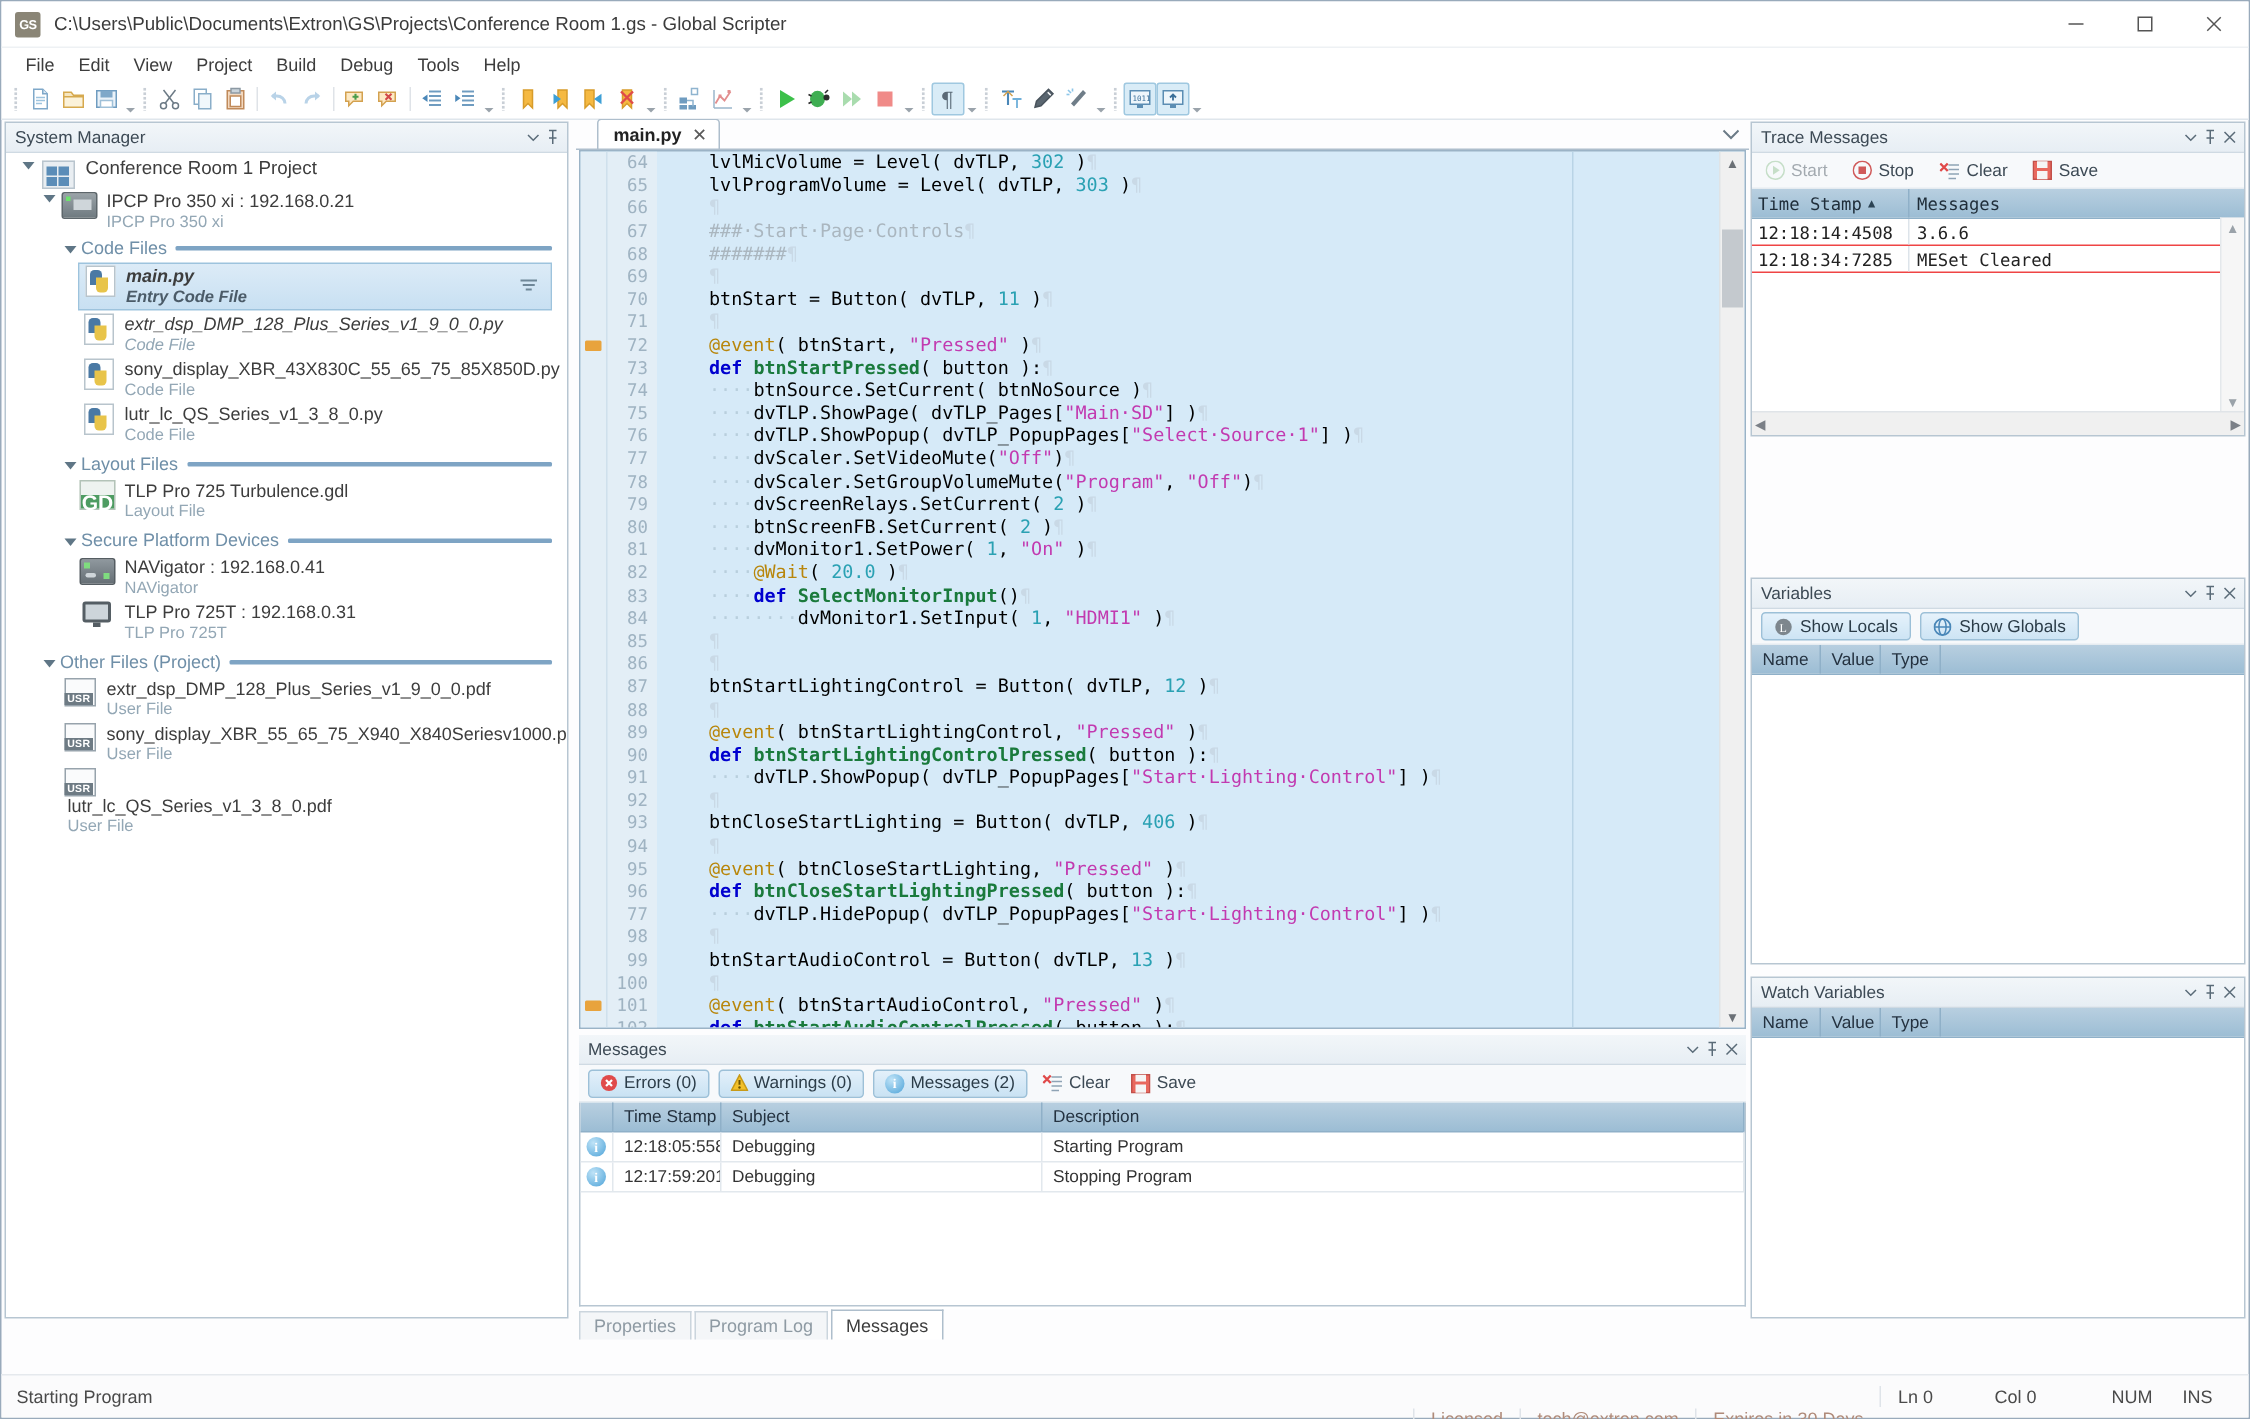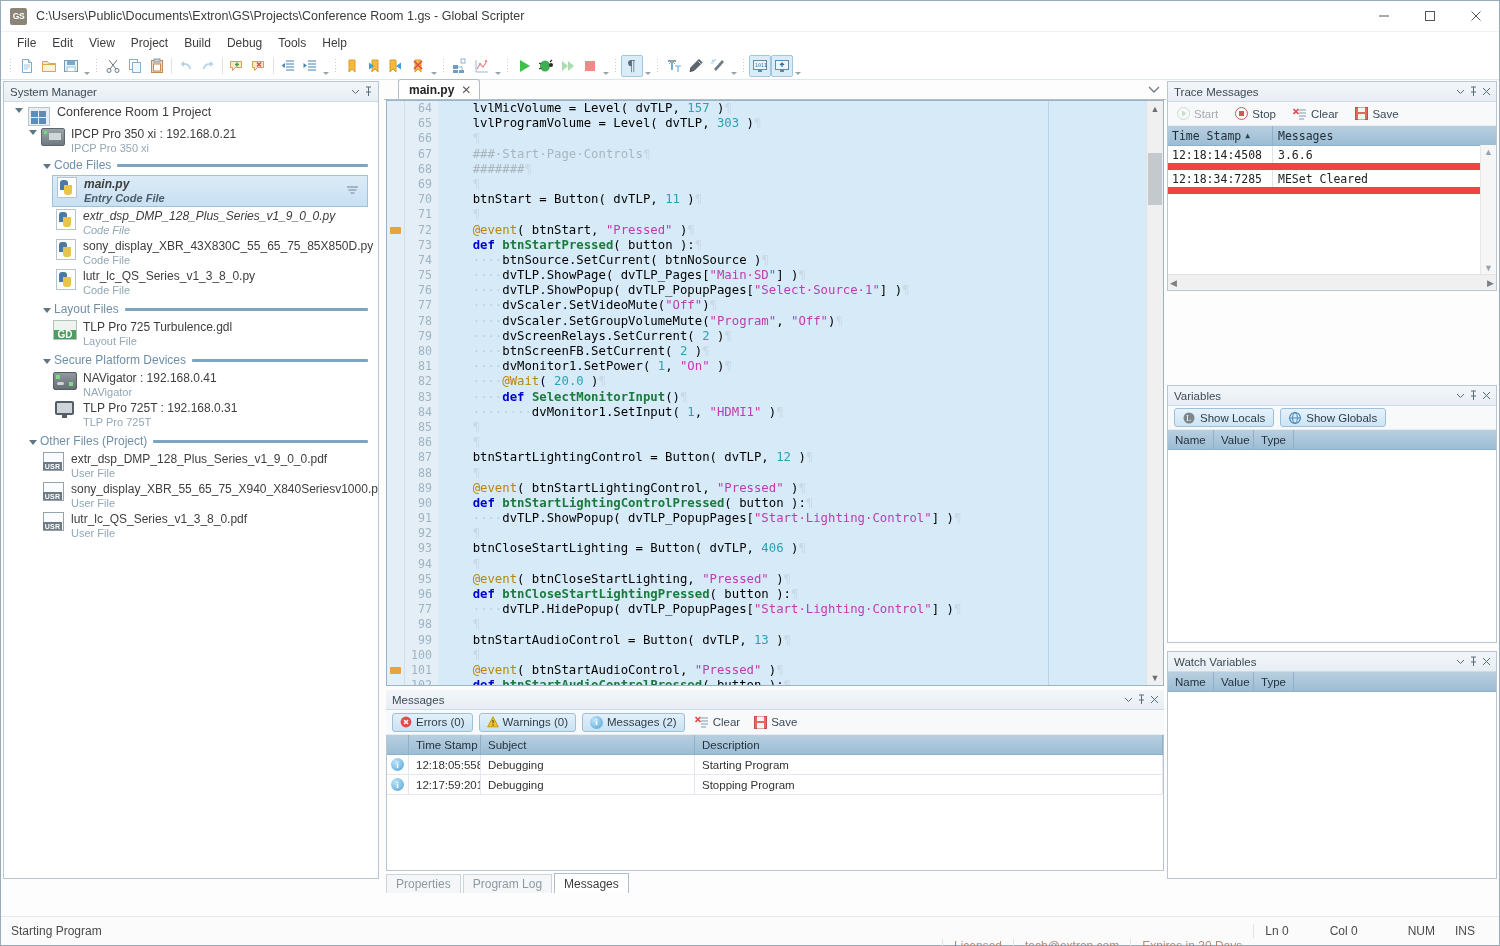--- a/index.html
+++ b/index.html
@@ -65,21 +65,21 @@
   .pyicon .pg{position:absolute;width:18px;height:19px;left:1px;top:0;background:#fff;border:1px solid #b8c4cc;}
   .pyicon .b1{position:absolute;width:8px;height:10px;left:4px;top:3px;background:#4a79a4;border-radius:3px 3px 0 0;}
   .pyicon .b2{position:absolute;width:8px;height:10px;left:8px;top:8px;background:#e8c44a;border-radius:0 0 3px 3px;}
   .devicon{width:22px;height:16px;background:linear-gradient(#9aa3a8,#6f7a80);border:1px solid #5d666b;border-radius:2px;position:relative;}
   .devicon .led{position:absolute;width:3px;height:3px;background:#6de26d;left:2px;top:2px;}
   .devicon .scr{position:absolute;left:7px;top:4px;width:12px;height:7px;background:#cfd6da;}
   .projicon{width:22px;height:20px;position:relative;}
   .projicon .sq{position:absolute;background:#5b8db8;width:7px;height:6px;}
   .projicon .bg{position:absolute;left:0;top:2px;width:20px;height:17px;background:#e9eef2;border:1px solid #b9c5ce;}
   .gdlicon{width:22px;height:18px;background:#eef3f0;border:1px solid #b3c3b8;position:relative;}
-  .gdlicon .bar{position:absolute;left:0;bottom:0;width:100%;height:9px;background:#4e9c62;color:#fff;font-size:10px;
+  .gdlicon .bar{position:absolute;left:0;bottom:0;width:100%;height:9px;background:#4e9c62;color:#fff;font-size:14px;
       display:flex;align-items:center;justify-content:center;font-weight:bold;}
   .tlpicon{width:22px;height:18px;position:relative;}
   .tlpicon .m{position:absolute;left:1px;top:0;width:19px;height:14px;background:#555e64;border-radius:2px;}
   .tlpicon .s{position:absolute;left:3px;top:2px;width:15px;height:10px;background:#cdd5da;}
   .tlpicon .st{position:absolute;left:8px;top:14px;width:5px;height:3px;background:#555e64;}
   .usricon{width:22px;height:18px;position:relative;}
   .usricon .p{position:absolute;left:1px;top:0;width:19px;height:17px;background:#fafbfc;border:1px solid #97a3ac;}
   .usricon .t{position:absolute;left:1px;bottom:0;width:19px;height:8px;background:#6e7b84;color:#fff;font-size:7px;
      display:flex;align-items:center;justify-content:center;font-weight:bold;letter-spacing:.2px;}
   .naicon{width:22px;height:16px;background:linear-gradient(#8f989e,#666f75);border:1px solid #555d62;border-radius:2px;position:relative;}
@@ -144,21 +144,21 @@
   .right{position:absolute;right:2px;top:0;width:330px;bottom:0;}
   .rpanel{position:absolute;left:0;right:0;border:1px solid #b7c6d2;background:#fff;box-sizing:border-box;display:flex;flex-direction:column;}
   .rp-trace{top:2px;height:210px;}
   .rp-vars{top:306px;height:258px;}
   .rp-watch{top:572px;bottom:36px;}
   .rp-toolbar{height:23px;background:#f7f9fb;display:flex;align-items:center;padding-left:5px;gap:9px;border-bottom:1px solid #e6ecf1;}
   .dis{opacity:.45;}
   .trace-grid{flex:1;position:relative;background:#fff;overflow:hidden;}
   .trace-head{height:19px;background:linear-gradient(#b8cfe0,#9cbdd4);display:flex;align-items:center;
      font-family:"DejaVu Sans Mono",monospace;font-size:11.5px;color:#1f2d39;border-bottom:1px solid #8fb0c8;}
-  .trow2{height:17px;display:flex;align-items:center;font-family:"DejaVu Sans Mono",monospace;font-size:11.5px;color:#222;border-bottom:7px solid #ef4444;}
+  .trow2{height:17px;display:flex;align-items:center;font-family:"DejaVu Sans Mono",monospace;font-size:11.5px;color:#222;border-bottom:1px solid #ef4444;}
   .trow2 .c{padding-left:4px;box-sizing:border-box;border-right:1px solid #dde4ea;height:17px;display:flex;align-items:center;}
   .hscroll{position:absolute;left:0;right:0;bottom:0;height:15px;background:#f0f0f0;border-top:1px solid #e0e4e8;display:flex;align-items:center;justify-content:space-between;padding:0 2px;color:#7b8087;font-size:9px;}
   .vscroll-sm{position:absolute;right:0;top:19px;bottom:15px;width:15px;background:#f6f6f6;border-left:1px solid #e4e8eb;}
   .togglebtn{height:17px;display:flex;align-items:center;gap:5px;padding:0 8px;border:1px solid #9cc0d8;border-radius:3px;
      background:linear-gradient(#e6f2fb,#cde4f4);font-size:11.5px;color:#2b3c48;}
   .nvhead{height:19px;background:linear-gradient(#b8cfe0,#9cbdd4);display:flex;align-items:center;font-size:11.5px;color:#243240;border-bottom:1px solid #8fb0c8;}
   .nvh{padding-left:7px;box-sizing:border-box;border-right:1px solid #8fb0c8;height:19px;display:flex;align-items:center;}
 
   
   .statusbar{position:absolute;left:0;right:0;bottom:0;height:28px;background:#fbfbfc;border-top:1px solid #e5e9ed;display:flex;align-items:center;font-size:12px;color:#4a4a4a;}
@@ -658,21 +658,21 @@
             <div class="usricon">
                 <div class="p"></div>
                 <div class="t">USR</div>
               </div>
           </div>
           <div class="tlabel">
             <div class="l1">sony_display_XBR_55_65_75_X940_X840Seriesv1000.pdf</div>
             <div class="l2">User File</div>
           </div>
         </div>
-        <div class="trow" style="padding-left:36px;margin-top:2px;">
+        <div class="trow" style="padding-left:36px;margin-top:2px;flex-direction:column;">
           <div class="ticon" style="width:26px;">
             <div class="usricon">
                 <div class="p"></div>
                 <div class="t">USR</div>
               </div>
           </div>
           <div class="tlabel">
             <div class="l1">lutr_lc_QS_Series_v1_3_8_0.pdf</div>
             <div class="l2">User File</div>
           </div>
@@ -737,21 +737,21 @@
               <div class="ln">77</div>
               <div class="ln">98</div>
               <div class="ln">99</div>
               <div class="ln">100</div>
               <div class="ln">101</div>
               <div class="ln">102</div>
             </div>
           <div class="codearea">
             <div class="guide" style="left:610px;"></div>
             <div class="code-lines" id="codebody">
-                <div class="cl"><span class="t-pl">    </span><span class="t-pl">lvlMicVolume</span><span class="t-pl"> = </span><span class="t-pl">Level( dvTLP, </span><span class="t-num">157</span><span class="t-pl"> )</span><span class="t-pil">¶</span></div>
+                <div class="cl"><span class="t-pl">    </span><span class="t-pl">lvlMicVolume</span><span class="t-pl"> = </span><span class="t-pl">Level( dvTLP, </span><span class="t-num">302</span><span class="t-pl"> )</span><span class="t-pil">¶</span></div>
                 <div class="cl"><span class="t-pl">    </span><span class="t-pl">lvlProgramVolume</span><span class="t-pl"> = </span><span class="t-pl">Level( dvTLP, </span><span class="t-num">303</span><span class="t-pl"> )</span><span class="t-pil">¶</span></div>
                 <div class="cl"><span class="t-pl">    </span><span class="t-pil">¶</span></div>
                 <div class="cl"><span class="t-pl">    </span><span class="t-cm">###·Start·Page·Controls</span><span class="t-pil">¶</span></div>
                 <div class="cl"><span class="t-pl">    </span><span class="t-cm">#######</span><span class="t-pil">¶</span></div>
                 <div class="cl"><span class="t-pl">    </span><span class="t-pil">¶</span></div>
                 <div class="cl"><span class="t-pl">    </span><span class="t-pl">btnStart = Button( dvTLP, </span><span class="t-num">11</span><span class="t-pl"> )</span><span class="t-pil">¶</span></div>
                 <div class="cl"><span class="t-pl">    </span><span class="t-pil">¶</span></div>
                 <div class="cl"><span class="t-pl">    </span><span class="t-dec">@event</span><span class="t-pl">( btnStart, </span><span class="t-str">"Pressed"</span><span class="t-pl"> )</span><span class="t-pil">¶</span></div>
                 <div class="cl"><span class="t-pl">    </span><span class="t-kw">def</span><span class="t-pl"> </span><span class="t-def">btnStartPressed</span><span class="t-pl">( button ):</span><span class="t-pil">¶</span></div>
                 <div class="cl"><span class="t-pl">    </span><span class="t-dot">····</span><span class="t-pl">btnSource.SetCurrent( btnNoSource )</span><span class="t-pil">¶</span></div>

